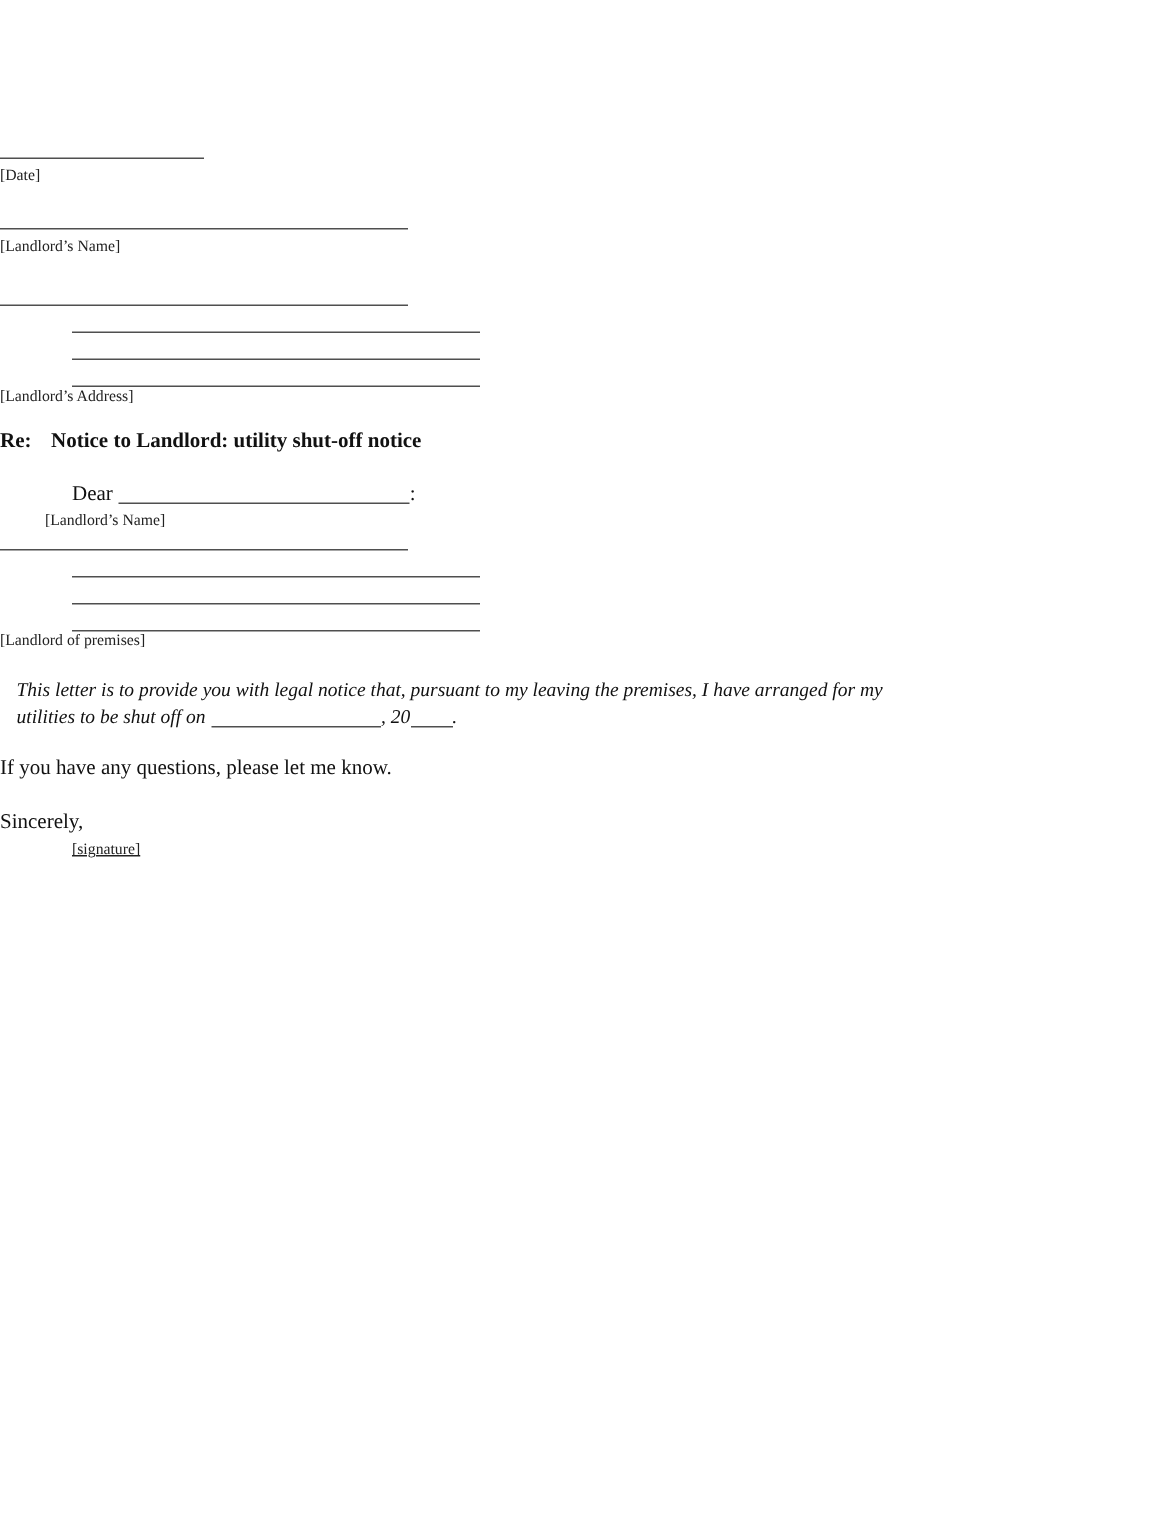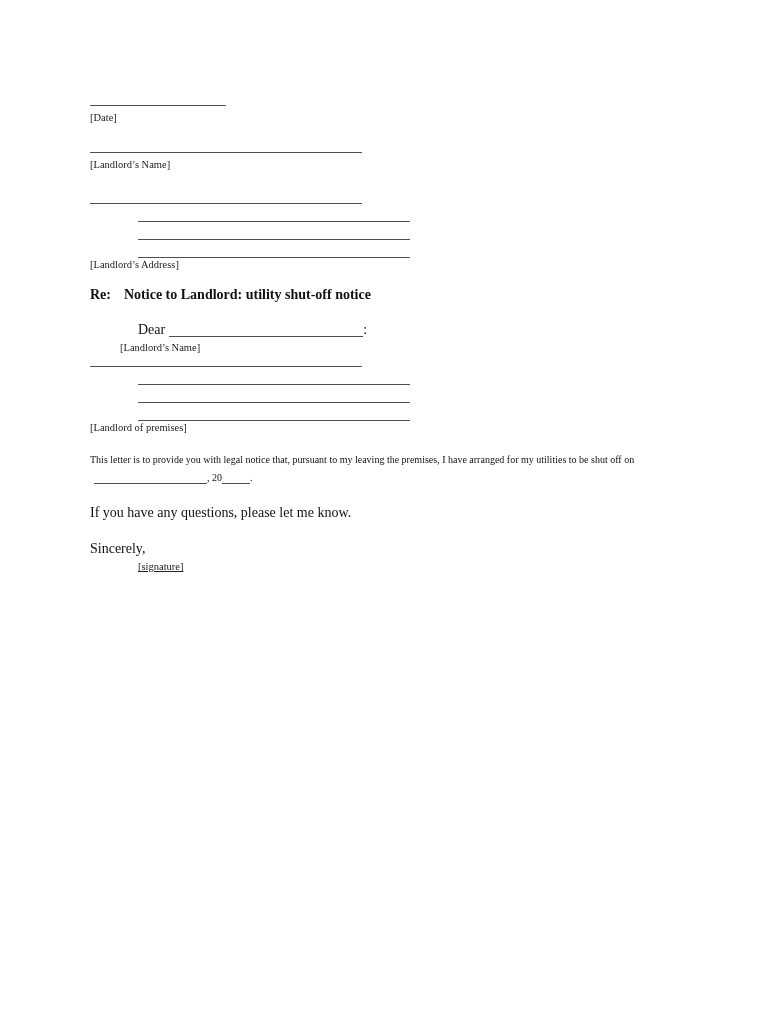--- a/index.html
+++ b/index.html
@@ -8,21 +8,20 @@
     height: 1024px;
     background: #ffffff;
     font-family: "Liberation Serif", "DejaVu Serif", serif;
     font-size: 13px;
     color: #111111;
   }
   .page {
     position: relative;
     width: 770px;
     height: 736px;
-    padding-left: 90px;
     box-sizing: border-box;
     overflow: hidden;
   }
   .rule {
     height: 0;
     border-top: 1px solid #4f4f4f;
   }
   .w136 { width: 136px; }
   .w272 { width: 272px; }
   .label {
@@ -40,23 +39,24 @@
   }
   .subject .re-prefix { margin-right: 13px; }
   .blank {
     display: inline-block;
     height: 0;
     border-bottom: 1px solid #4f4f4f;
     vertical-align: -3px;
   }
   .body-par {
     width: 585px;
-    font-size: 10px;
+    font-size: 13px;
     line-height: 17.5px;
-    margin: 0;
+    margin: 11px;
+    font-style: italic;
   }
   .indent30 { margin-left: 30px; }
   .indent48 { margin-left: 48px; text-decoration: underline; }
   
   .mt105 { margin-top: 105px; }
   .mt27 { margin-top: 27px; }
   .mt31 { margin-top: 31px; }
   .mt17 { margin-top: 17px; margin-left: 48px; }
   .mt16 { margin-top: 16px; }
   .mt14 { margin-top: 14px; }

